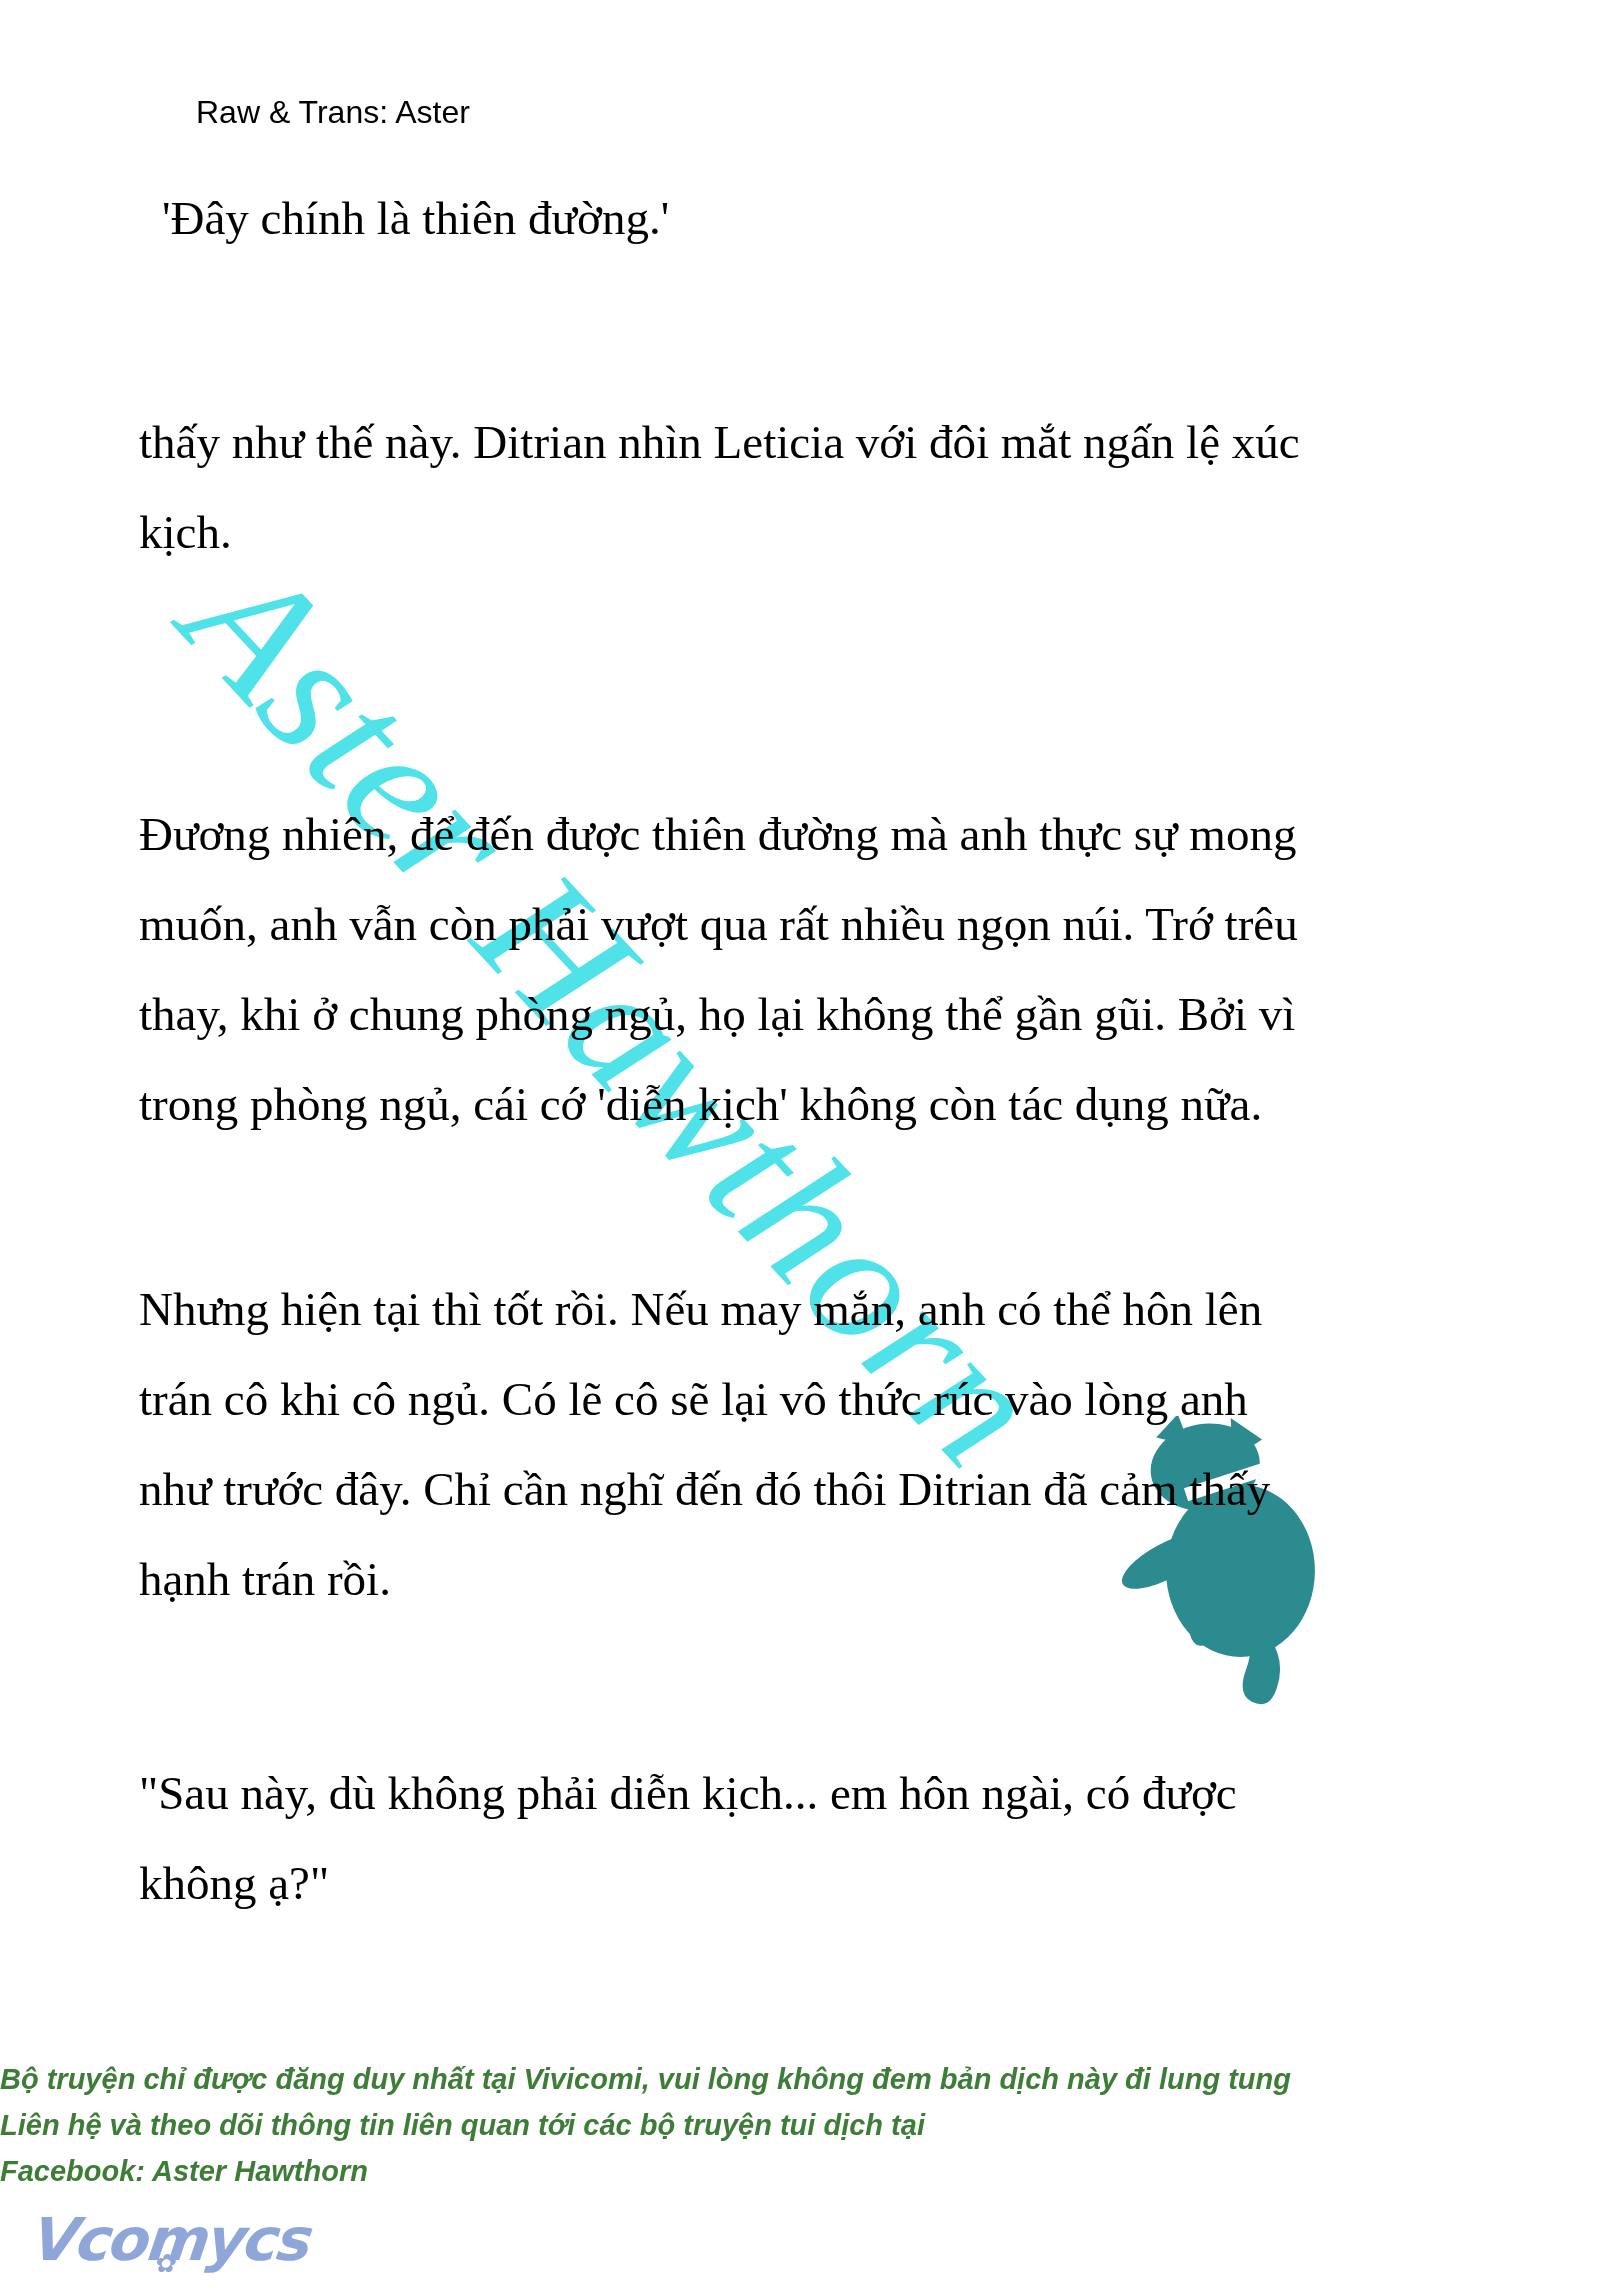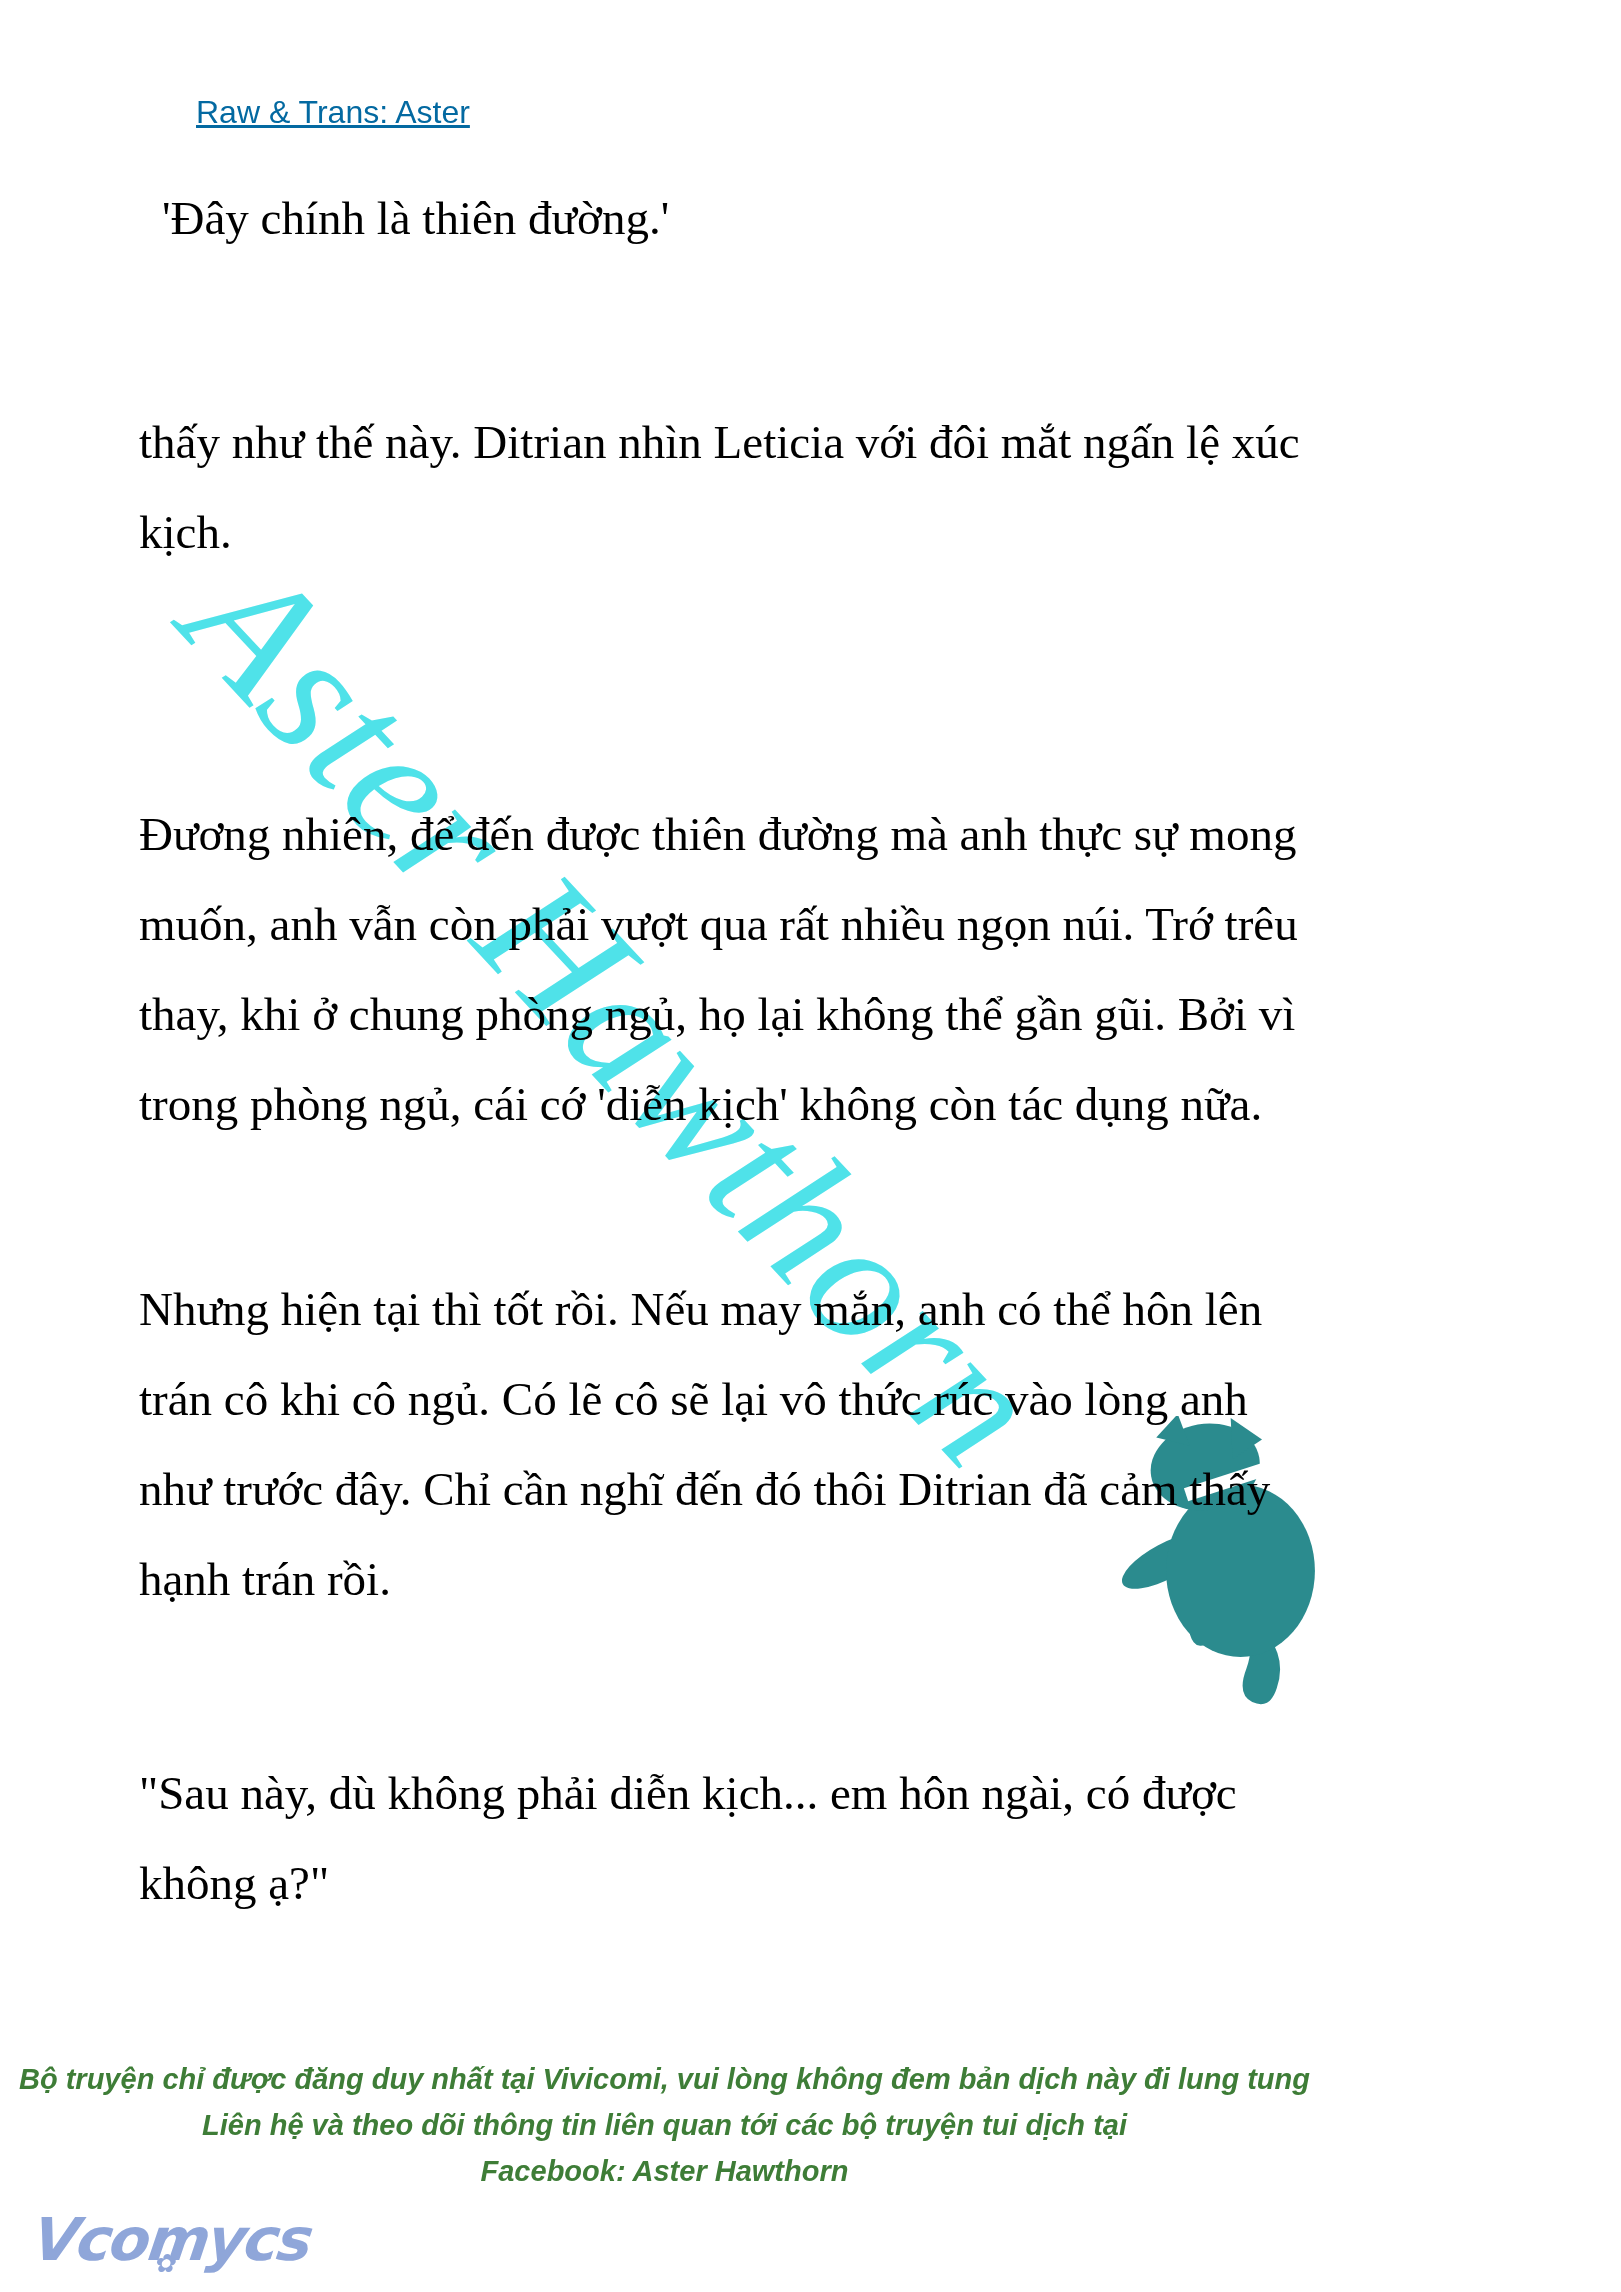--- a/index.html
+++ b/index.html
@@ -30,42 +30,41 @@
     position:absolute;
     left:1115px;top:1416px;
     width:201px;height:289px;
     z-index:1;
   }
   .header{
     position:absolute;
     left:196px;top:94px;
     font-family:"Liberation Sans","DejaVu Sans",sans-serif;
     font-size:32px;
-    color:#0369a1;
+    color:#000000;
     z-index:2;
-    text-decoration:underline;
   }
   .para{
     position:absolute;
     left:139px;
     z-index:2;
     font-size:47px;
     line-height:90px;
   }
   .para .line{white-space:nowrap;}
   .p1{top:173px;margin-left:23px;}
   .p2{top:397px;}
   .p3{top:789px;}
   .p4{top:1264px;}
   .p5{top:1748px;}
   .footer{
     position:absolute;
     left:0;top:2056px;
     width:1329px;
-    text-align:center;
+    text-align:left;
     font-family:"Liberation Sans","DejaVu Sans",sans-serif;
     font-size:29px;
     font-weight:bold;
     font-style:italic;
     color:#3e7d37;
     line-height:46px;
     z-index:2;
   }
   .logo{
     position:absolute;

